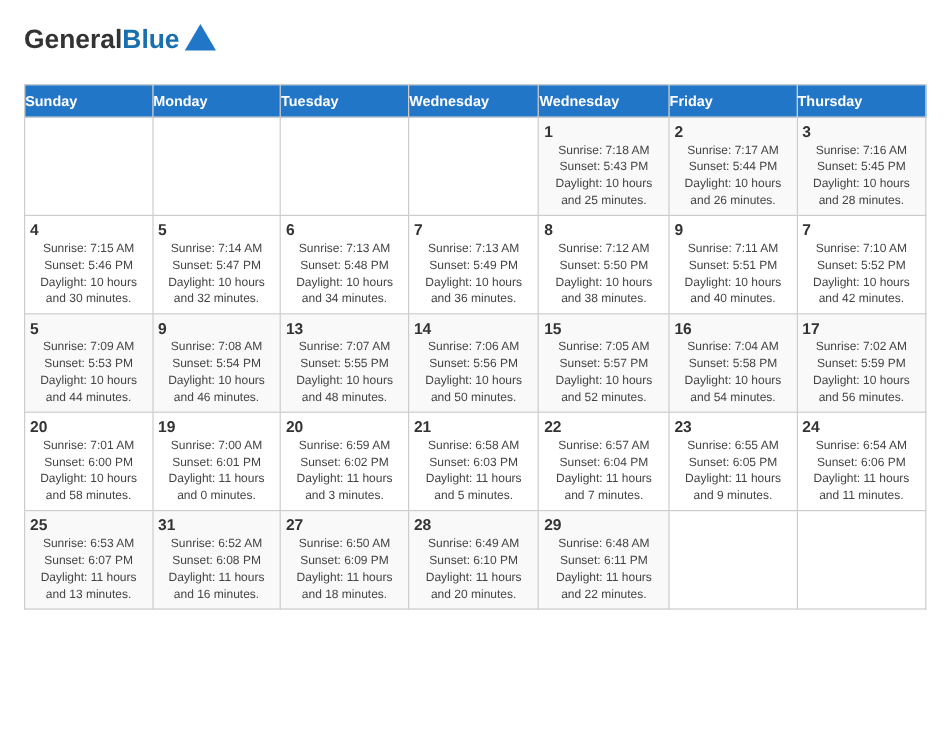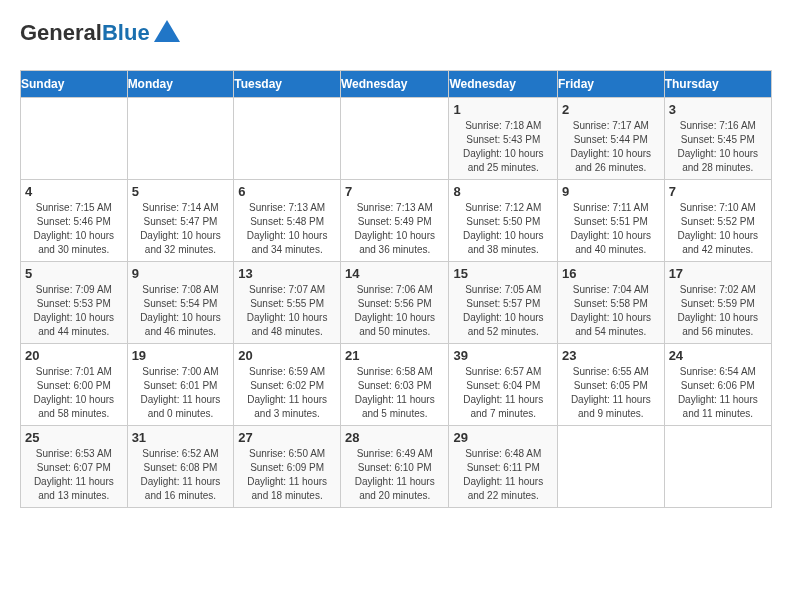--- a/index.html
+++ b/index.html
@@ -206,21 +206,21 @@
         </td>
         <td>
           <span class="day-num">20</span>
           <div class="day-info">Sunrise: 6:59 AM<br>Sunset: 6:02 PM<br>Daylight: 11 hours<br>and 3 minutes.</div>
         </td>
         <td>
           <span class="day-num">21</span>
           <div class="day-info">Sunrise: 6:58 AM<br>Sunset: 6:03 PM<br>Daylight: 11 hours<br>and 5 minutes.</div>
         </td>
         <td>
-          <span class="day-num">39</span>
+          <span class="day-num">22</span>
           <div class="day-info">Sunrise: 6:57 AM<br>Sunset: 6:04 PM<br>Daylight: 11 hours<br>and 7 minutes.</div>
         </td>
         <td>
           <span class="day-num">23</span>
           <div class="day-info">Sunrise: 6:55 AM<br>Sunset: 6:05 PM<br>Daylight: 11 hours<br>and 9 minutes.</div>
         </td>
         <td>
           <span class="day-num">24</span>
           <div class="day-info">Sunrise: 6:54 AM<br>Sunset: 6:06 PM<br>Daylight: 11 hours<br>and 11 minutes.</div>
         </td>

